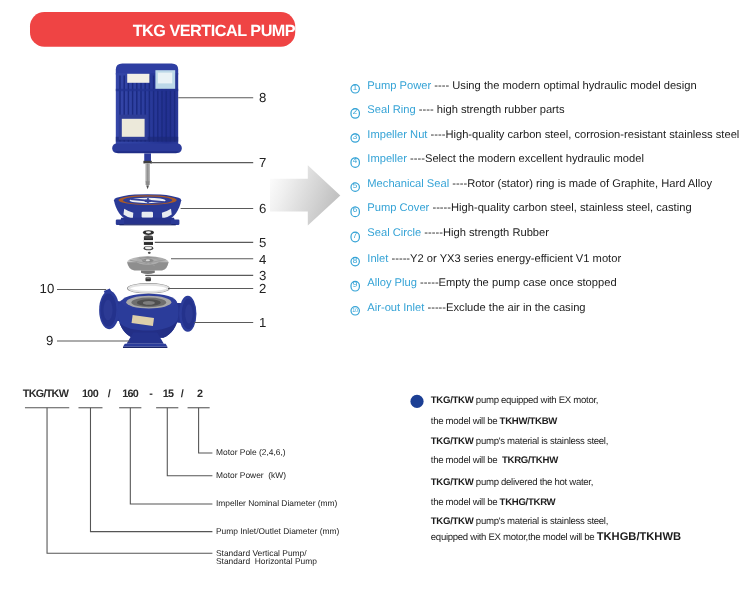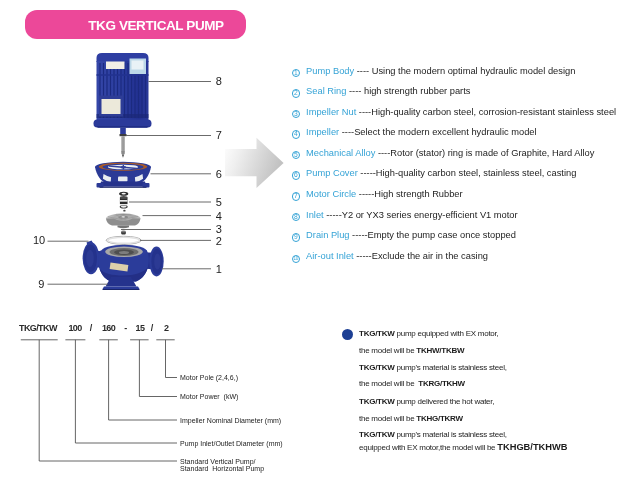--- a/index.html
+++ b/index.html
@@ -1,20 +1,20 @@
 <!DOCTYPE html>
 <html><head>
 <meta charset="utf-8">
 <style>
   html,body{margin:0;padding:0;}
   body{width:617px;height:500px;background:#fff;position:relative;overflow:hidden;
        font-family:"Liberation Sans",sans-serif;}
-  .banner{position:absolute;left:25px;top:10px;width:221px;height:29px;background:#ec4899;
+  .banner{position:absolute;left:25px;top:10px;width:221px;height:29px;background:#ef4444;
           border-radius:12px;color:#fff;font-weight:bold;font-size:13.5px;line-height:31.5px;
-          text-align:center;padding-left:41px;box-sizing:border-box;letter-spacing:-0.4px;}
+          text-align:right;padding-left:41px;box-sizing:border-box;letter-spacing:-0.4px;}
   
   .plist{position:absolute;left:291.5px;top:60.5px;width:326px;}
   .plist .row{height:20.6px;line-height:20.6px;font-size:9.3px;color:#1c1c1c;white-space:nowrap;}
   .num{display:inline-flex;width:6.6px;height:6.6px;border:0.9px solid #35a3d6;
        border-radius:50%;color:#35a3d6;font-size:6.7px;align-items:center;justify-content:center;
        vertical-align:-1px;margin-right:6px;}
   .term{color:#35a3d6;}
   
   .br{position:absolute;left:359px;top:0;width:260px;font-size:8px;letter-spacing:-0.25px;color:#1c1c1c;white-space:nowrap;}
   .bullet{position:absolute;left:342px;top:329px;width:11px;height:11px;border-radius:50%;background:#1c3f94;}
@@ -194,29 +194,29 @@
   <line x1="156.3" y1="339.8" x2="174.7" y2="339.8"></line>
   <path d="M39.2,339.8 V461 H177"></path>
   <path d="M75.4,339.8 V443 H177"></path>
   <path d="M108.6,339.8 V420 H177"></path>
   <path d="M139.4,339.8 V396.5 H177"></path>
   <path d="M165.5,339.8 V377.5 H177"></path>
 </g>
 </svg>
 
 <div class="plist">
-  <div class="row"><span class="num">1</span><span class="term">Pump Body</span> ---- Using the modern optimal hydraulic model design</div>
+  <div class="row"><span class="num">1</span><span class="term">Pump Power</span> ---- Using the modern optimal hydraulic model design</div>
   <div class="row"><span class="num">2</span><span class="term">Seal Ring</span> ---- high strength rubber parts</div>
   <div class="row"><span class="num">3</span><span class="term">Impeller Nut</span> ----High-quality carbon steel, corrosion-resistant stainless steel</div>
   <div class="row"><span class="num">4</span><span class="term">Impeller</span> ----Select the modern excellent hydraulic model</div>
-  <div class="row"><span class="num">5</span><span class="term">Mechanical Alloy</span> ----Rotor (stator) ring is made of Graphite, Hard Alloy</div>
+  <div class="row"><span class="num">5</span><span class="term">Mechanical Seal</span> ----Rotor (stator) ring is made of Graphite, Hard Alloy</div>
   <div class="row"><span class="num">6</span><span class="term">Pump Cover</span> -----High-quality carbon steel, stainless steel, casting</div>
-  <div class="row"><span class="num">7</span><span class="term">Motor Circle</span> -----High strength Rubber</div>
+  <div class="row"><span class="num">7</span><span class="term">Seal Circle</span> -----High strength Rubber</div>
   <div class="row"><span class="num">8</span><span class="term">Inlet</span> -----Y2 or YX3 series energy-efficient V1 motor</div>
-  <div class="row"><span class="num">9</span><span class="term">Drain Plug</span> -----Empty the pump case once stopped</div>
+  <div class="row"><span class="num">9</span><span class="term">Alloy Plug</span> -----Empty the pump case once stopped</div>
   <div class="row"><span class="num" style="font-size:4.6px;letter-spacing:-0.3px;">10</span><span class="term">Air-out Inlet</span> -----Exclude the air in the casing</div>
 </div>
 
 <div class="lab" style="left:180px;top:374px;">Motor Pole (2,4,6,)</div>
 <div class="lab" style="left:180px;top:393px;">Motor Power&nbsp;&nbsp;(kW)</div>
 <div class="lab" style="left:180px;top:416.5px;">Impeller Nominal Diameter (mm)</div>
 <div class="lab" style="left:180px;top:440px;">Pump Inlet/Outlet Diameter (mm)</div>
 <div class="lab" style="left:180px;top:458px;">Standard Vertical Pump/<br>Standard&nbsp; Horizontal Pump</div>
 
 <div class="bullet"></div>

